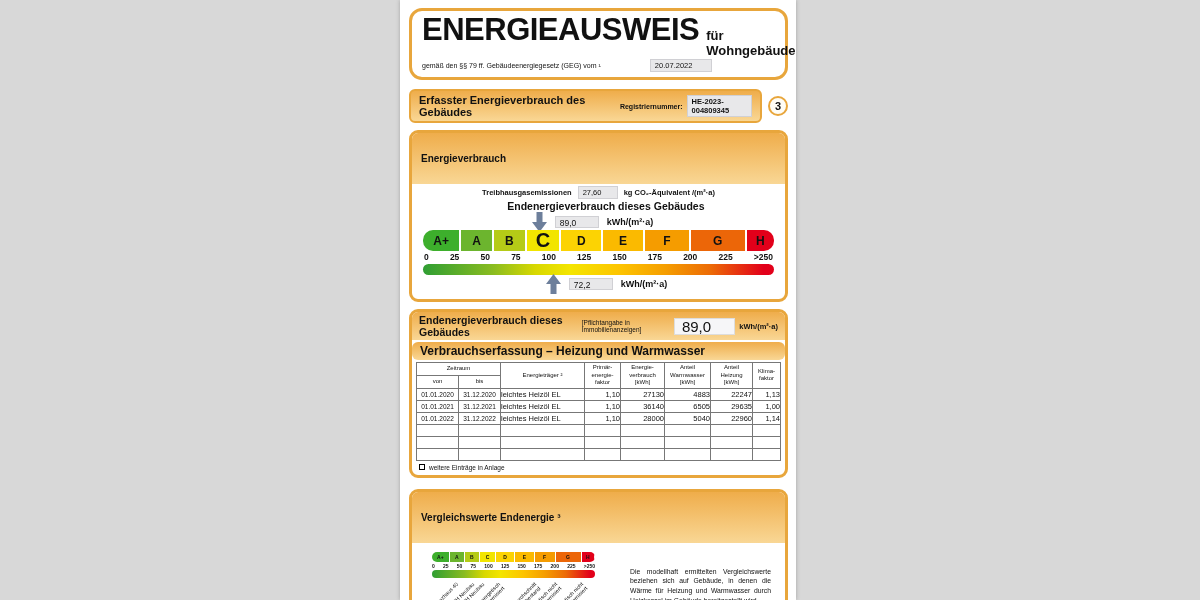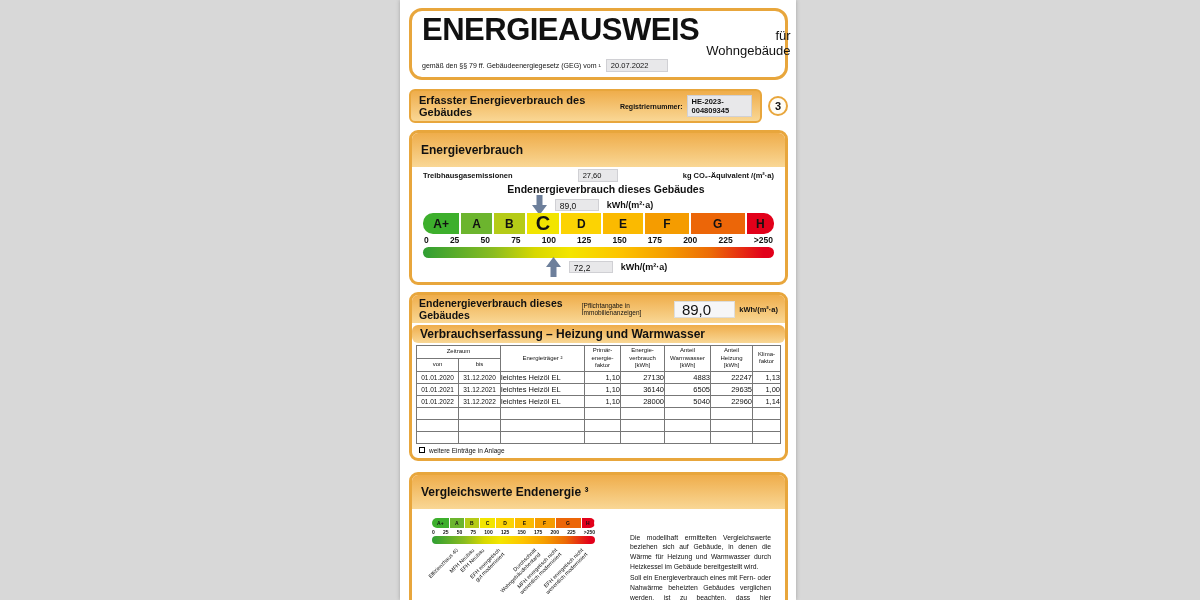--- a/index.html
+++ b/index.html
@@ -8,38 +8,38 @@
   .doc { position:absolute; left:400px; top:0; width:396px; height:600px; background:#fff;
          padding:8px 8px 0 9px; box-shadow:0 0 4px rgba(0,0,0,.25); }
 
   .obox { border:3px solid #e8a63c; border-radius:9px; }
   .ograd { background:linear-gradient(180deg,#efad4b,#f9d795); }
 
   
   .title-box { padding:1px 10px 5px;border-radius:13px; }
   .title-row { display:flex; align-items:baseline; }
   .title { font-size:31px; font-weight:800; letter-spacing:-.5px; }
-  .title-suffix { font-size:13px; font-weight:normal; margin-left:7px;text-align:right; }
+  .title-suffix { font-size:13px; font-weight:bold; margin-left:7px; }
   .subtitle-row { display:flex; align-items:center; gap:5px; font-size:7px; margin-top:1px; }
   .field { background:#e8e8ea; border:1px solid #d0d0d4; padding:1px 4px; font-size:7.5px; }
-  .date-field { min-width:62px; }
+  .date-field { min-width:62px;margin-left:44px; }
 
   
   .section-bar-row { display:flex; align-items:center; gap:6px; margin-top:9px; }
   .section-bar { flex:1; display:flex; align-items:center; border:2px solid #e8a63c; border-radius:6px;
                  padding:3px 8px; font-size:11px; font-weight:bold; }
   .reg { margin-left:auto; display:flex; align-items:center; gap:4px; font-size:7px; font-weight:bold; }
   .page-circle { width:20px; height:20px; border-radius:50%; border:2.5px solid #e8a63c; background:#fffdf6;
                  display:flex; align-items:center; justify-content:center; font-size:11px; font-weight:bold; }
 
   
   .ev-box { margin-top:7px; overflow:hidden; }
-  .box-header { padding:10px 9px; font-size:12px; font-weight:bold; }
+  .box-header { padding:20px 9px; font-size:10px; font-weight:bold; }
   .ev-content { padding:2px 11px 6px; }
-  .ghg-row { display:flex; justify-content:space-between; align-items:center; gap:21px;
+  .ghg-row { display:flex; justify-content:center; align-items:center; gap:6px;
              font-size:7.5px; font-weight:bold; }
   .ghg-row .field { width:40px; font-weight:normal; }
   .mid-label { font-size:10.5px; font-weight:bold; margin:1px 0 0 24%; }
   .arrow-row { display:flex; align-items:center; gap:8px; height:19px; }
   .arrow-row.down { margin-left:31%; margin-bottom:-3px; }
   .arrow-row.up { margin-left:35%; margin-top:-1px; }
   .arrow-row .field { width:44px; height:12px; font-size:8.5px; line-height:10px; }
   .arrow-row .unit { font-size:9px; font-weight:bold; }
   .arrow svg { display:block; }
 

